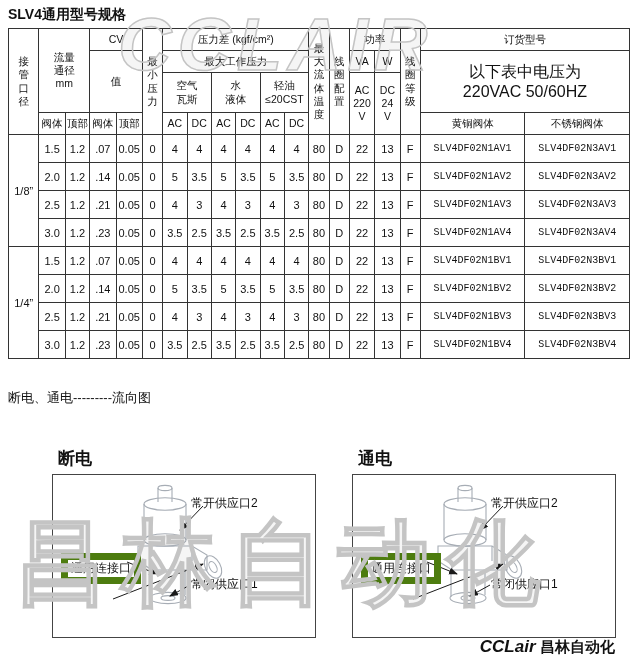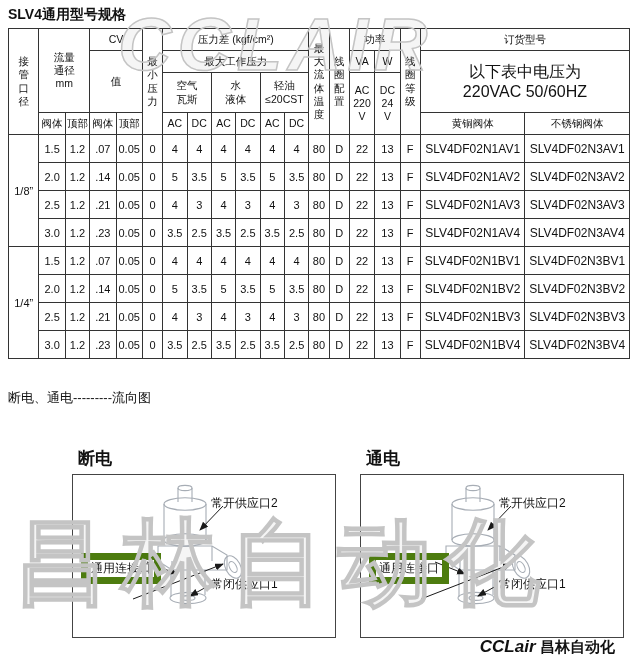--- a/index.html
+++ b/index.html
@@ -17,26 +17,26 @@
     border:1px solid #333; text-align:center; vertical-align:middle;
     padding:1px; font-weight:normal; overflow:hidden;
   }
   .spec th { font-size:10.5px; line-height:1.25; }
   .spec td { font-size:11px; height:28px; }
   .spec thead tr:nth-child(1) { height:22px; }
   .spec thead tr:nth-child(2) { height:22px; }
   .spec thead tr:nth-child(3) { height:40px; }
   .spec thead tr:nth-child(4) { height:22px; }
   .pre { white-space:pre-line; }
-  td.model { font-size:12px; }
+  td.model { font-size:10px;font-family:Liberation Mono, monospace; }
   th.note { font-size:16px; }
 
   .section-title { margin:30px 0 16px 8px; font-size:13px; }
 
-  .diagrams { display:flex; gap:24px; margin:40px 0 0 72px; position:relative; z-index:2; }
+  .diagrams { display:flex; gap:36px; margin:40px 0 0 52px; position:relative; z-index:2; }
   .panel-title { font-size:17px; font-weight:bold; margin:0 0 4px 6px; }
   .panel { width:264px; height:164px; border:1px solid #444; position:relative; background:transparent; }
   .panel svg { position:absolute; left:0; top:0; }
   .lbl { position:absolute; font-size:12px; white-space:nowrap; }
   .lbl.boxed { border:7px solid #4d7c0f; padding:0 3px; background:transparent; }
   .lbl-port2 { left:138px; top:20px; }
   .lbl-common { left:8px; top:78px; }
   .lbl-port1 { left:138px; top:101px; }
 
   .watermark {

